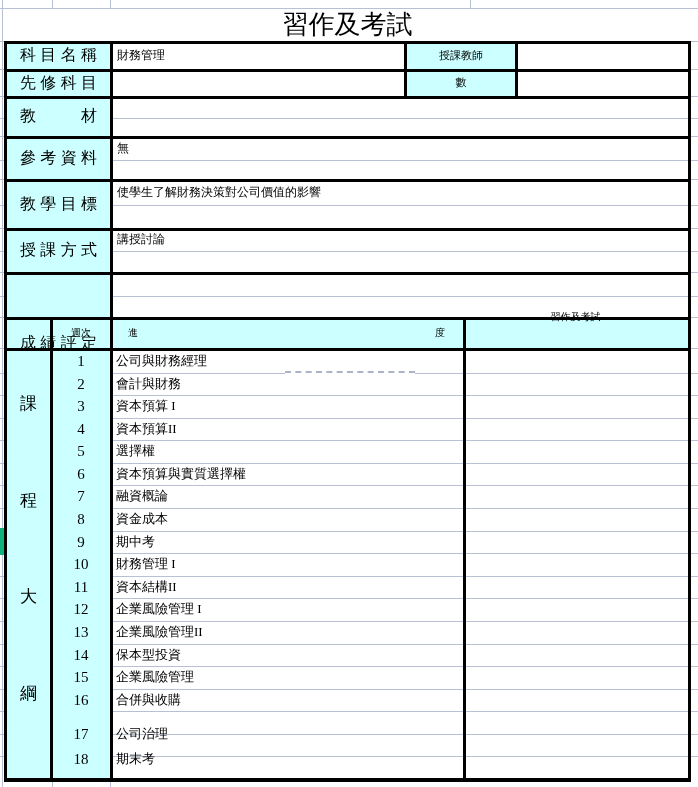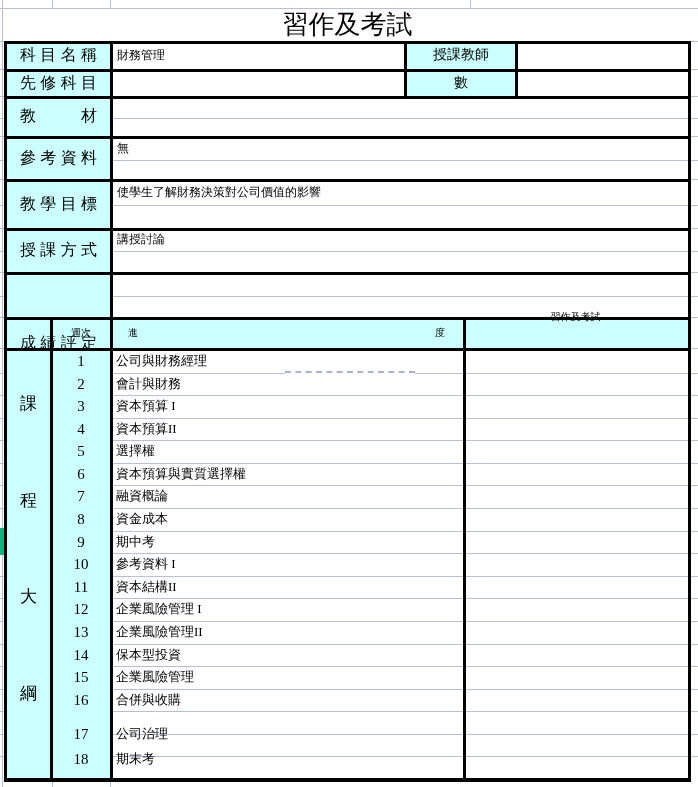--- a/index.html
+++ b/index.html
@@ -9,21 +9,21 @@
   }
   .abs{position:absolute;box-sizing:border-box;}
   .gridline-h{position:absolute;height:1px;background:#b9c0d4;left:0;width:698px;}
   .gridline-v{position:absolute;width:1px;background:#b9c0d4;}
   .fill-cyan{position:absolute;background:#ccffff;}
   .bborder{position:absolute;background:#000;}
   .label-cell{
     font-size:16px;text-align:justify;text-align-last:justify;
     padding:0 13px;overflow:hidden;white-space:nowrap;
   }
-  .center-cell{font-size:14px;text-align:center;overflow:hidden;white-space:nowrap;}
+  .center-cell{font-size:11px;text-align:center;overflow:hidden;white-space:nowrap;}
   .value-cell{font-size:12px;padding-left:4px;overflow:hidden;white-space:nowrap;}
   .header-cell{font-size:10px;}
   .side-label{
     display:flex;flex-direction:column;justify-content:space-evenly;align-items:center;
     font-size:17px;
   }
   .progress-header{display:flex;justify-content:space-between;padding:0 18px;}
   .week-row{position:absolute;left:0;width:681px;}
   .week-num{position:absolute;left:45px;width:58px;text-align:center;font-size:15px;}
   .week-topic{position:absolute;left:103px;width:350px;font-size:13px;padding-left:6px;
@@ -181,21 +181,21 @@
     <span class="week-topic">資金成本</span>
     <span class="week-hw"></span>
   </div>
       <div class="week-row" style="top: 180.64px; height: 22.58px; line-height: 22.58px;">
     <span class="week-num">9</span>
     <span class="week-topic">期中考</span>
     <span class="week-hw"></span>
   </div>
       <div class="week-row" style="top: 203.22px; height: 22.58px; line-height: 22.58px;">
     <span class="week-num">10</span>
-    <span class="week-topic">參考資料 I</span>
+    <span class="week-topic">財務管理 I</span>
     <span class="week-hw"></span>
   </div>
       <div class="week-row" style="top: 225.8px; height: 22.58px; line-height: 22.58px;">
     <span class="week-num">11</span>
     <span class="week-topic">資本結構II</span>
     <span class="week-hw"></span>
   </div>
       <div class="week-row" style="top: 248.38px; height: 22.58px; line-height: 22.58px;">
     <span class="week-num">12</span>
     <span class="week-topic">企業風險管理 I</span>

